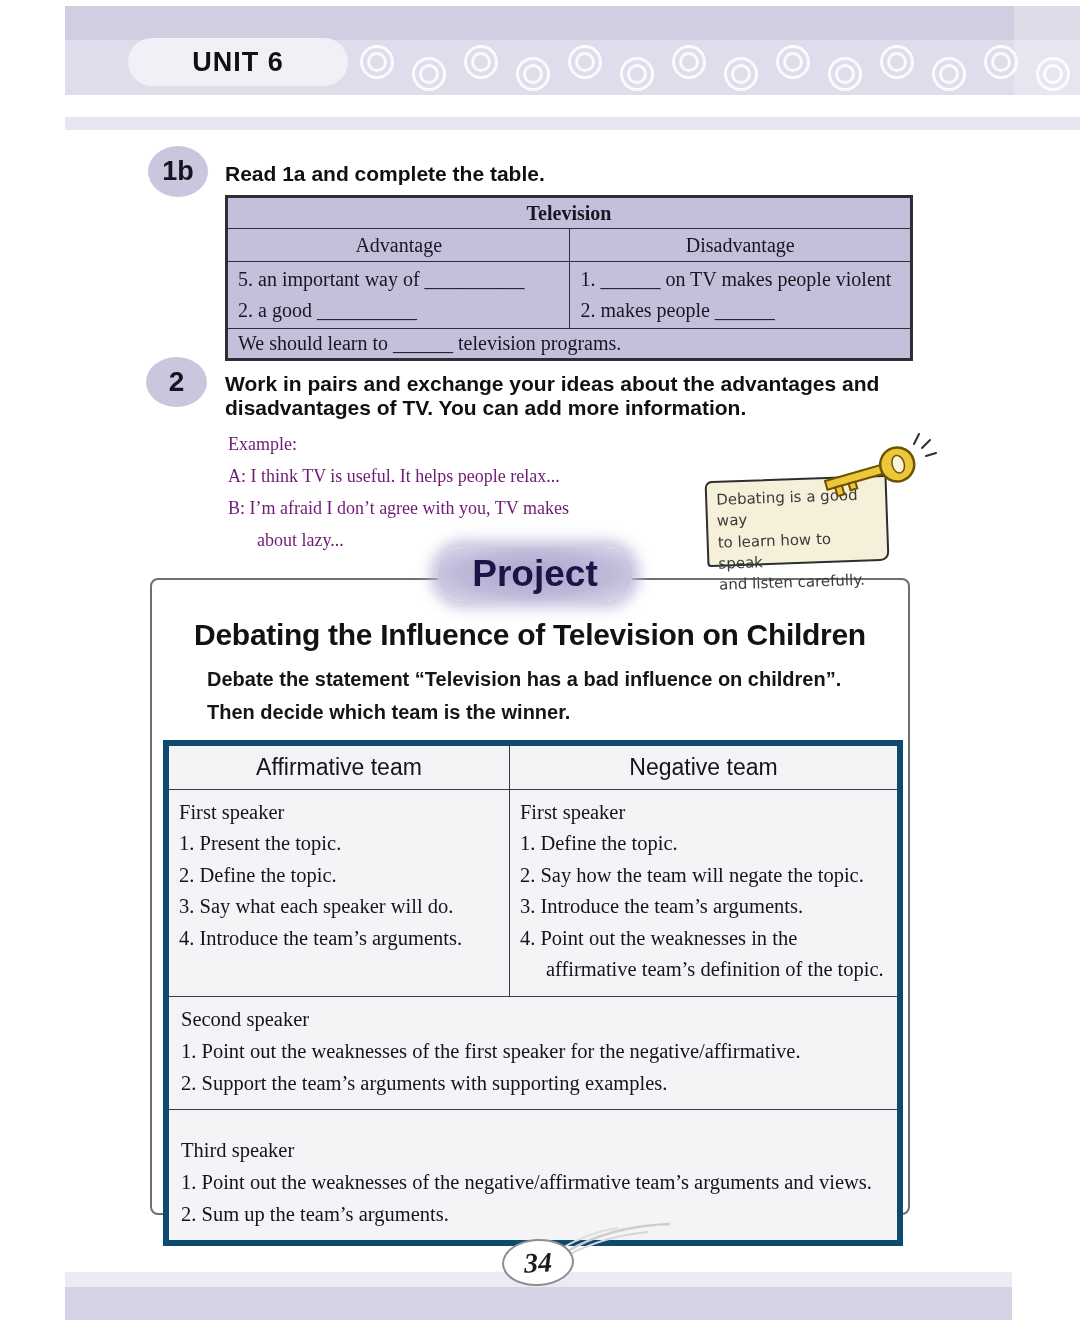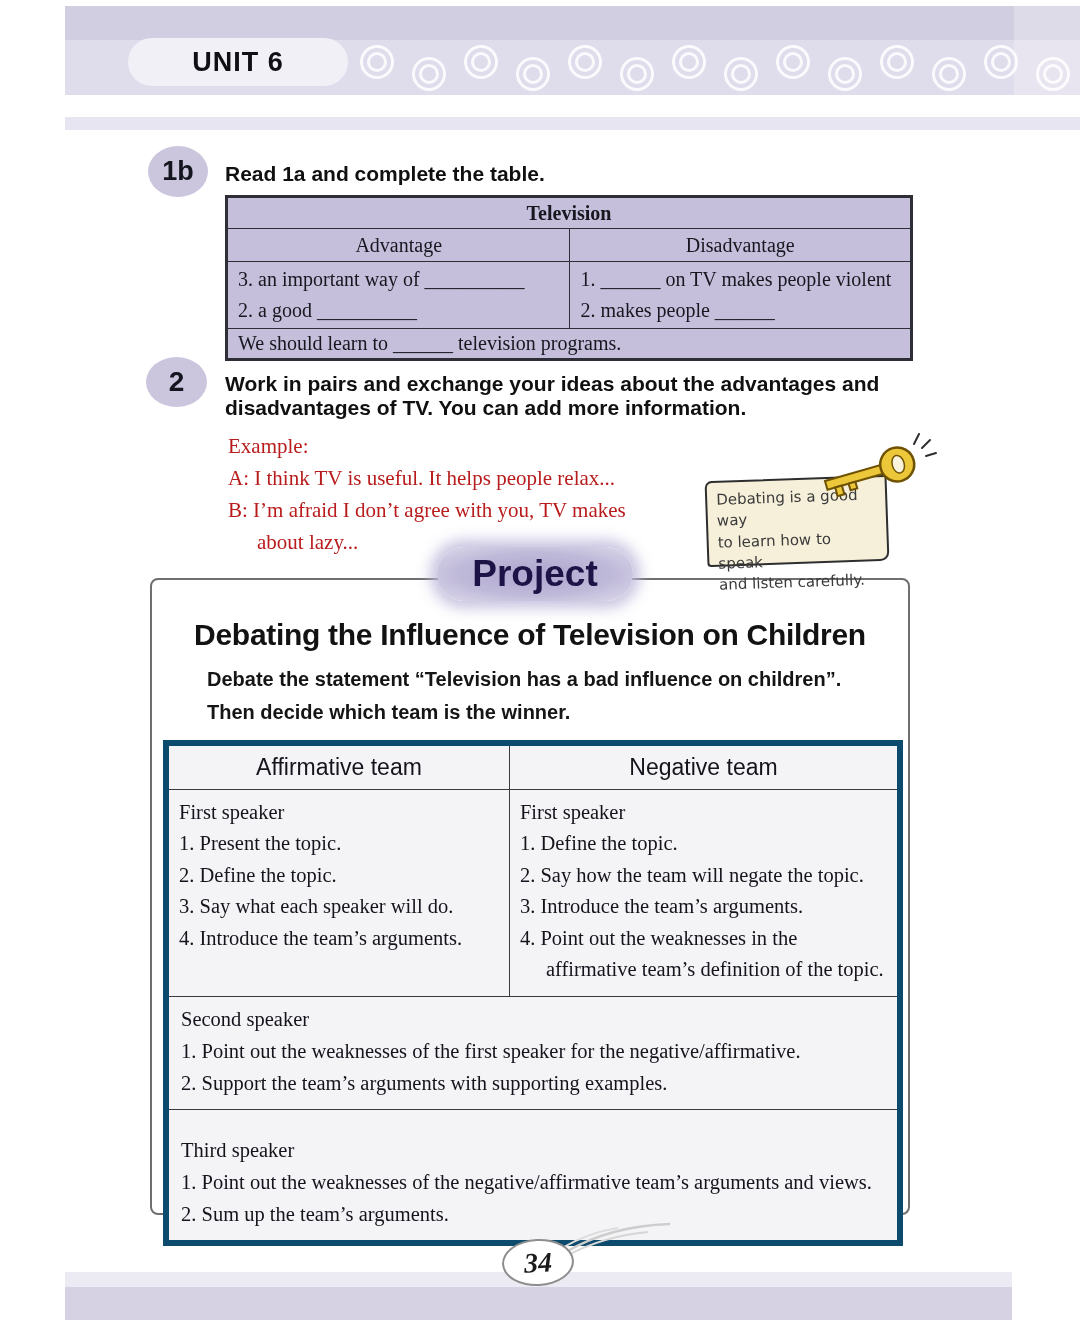--- a/index.html
+++ b/index.html
@@ -33,21 +33,21 @@
               background:#c6bfdc; font-size:20px; color:#17171f; border:3px solid #2e2e36; }
   .tv-table td { border:1.5px solid #2e2e36; padding:2px 10px; }
   .tv-table .t-title { text-align:center; font-weight:bold; height:32px; }
   .tv-table .t-head  { text-align:center; height:33px; }
   .tv-table .t-body  { vertical-align:top; height:62px; }
   .tv-table .t-body div { line-height:31px; }
   .tv-table .t-foot  { height:31px; }
   .col-l { width:345px; } .col-r { width:343px; }
 
   
-  .serif-line { position:absolute; font-size:21px; color:#b91c1c; white-space:nowrap; }
+  .serif-line { position:absolute; font-size:18px; color:#701a75; white-space:nowrap; }
 
   
   .note { position:absolute; left:706px; top:478px; width:182px; height:86px; background:#f6f0da;
           border:2px solid #2e2e2e; border-radius:7px 3px 9px 4px; transform:rotate(-2deg);
           font-family:"DejaVu Sans", sans-serif; font-size:15px; color:#3a3a3a;
           padding:7px 8px 0 9px; line-height:1.42; z-index:2; }
   .key-wrap { position:absolute; left:818px; top:430px; width:120px; height:76px; z-index:3; }
 
   
   .project-box { position:absolute; left:150px; top:578px; width:760px; height:637px;
@@ -121,21 +121,21 @@
     <tbody>
         <tr>
           <td colspan="2" class="t-title">Television</td>
         </tr>
     <tr>
       <td class="t-head col-l">Advantage</td>
       <td class="t-head col-r">Disadvantage</td>
     </tr>
     <tr>
       <td class="t-body">
-        <div>3. an important way of __________</div>
+        <div>5. an important way of __________</div>
         <div>2. a good __________</div>
       </td>
       <td class="t-body">
         <div>1. ______ on TV makes people violent</div>
         <div>2. makes people ______</div>
       </td>
     </tr>
     <tr>
           <td colspan="2" class="t-foot">We should learn to ______ television programs.</td>
         </tr>

